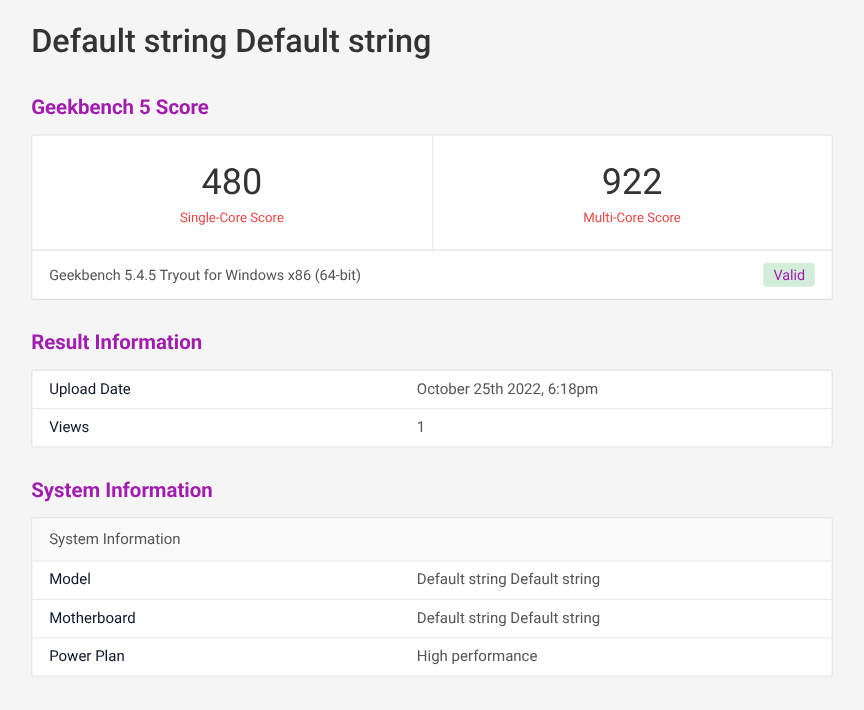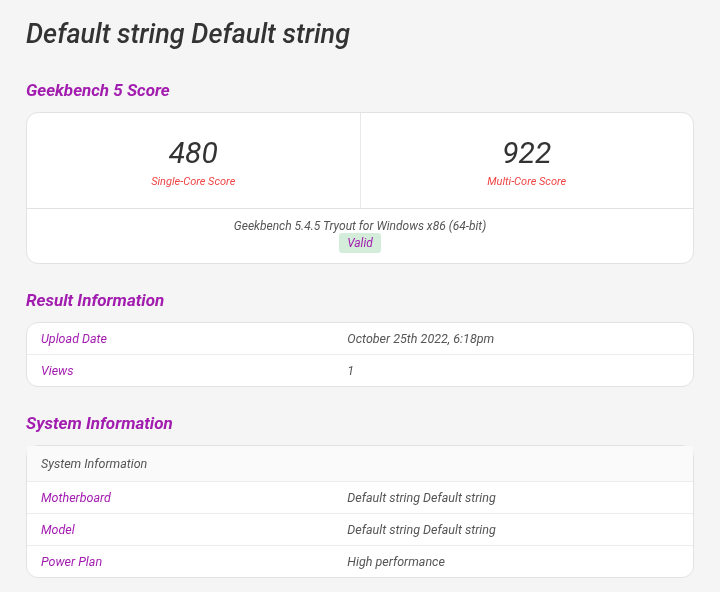--- a/index.html
+++ b/index.html
@@ -1,15 +1,15 @@
 <!DOCTYPE html>
 <html><head>
 <meta charset="utf-8">
 <style>
-  * { box-sizing: border-box; margin: 0; padding: 0; font-style: italic; }
+  * { box-sizing: border-box; margin: 0; padding: 0; }
   body {
     font-family: -apple-system, BlinkMacSystemFont, "Segoe UI", Roboto, "Helvetica Neue", Arial, sans-serif;
     background: #f5f5f5;
     color: #333;
     width: 720px;
     padding: 18px 26px 0 26px;
     font-size: 13px;
   }
   .page-title {
     font-size: 27px;
@@ -19,21 +19,21 @@
   }
   .section-heading {
     font-size: 17px;
     font-weight: 700;
     color: #a21caf;
     margin-bottom: 12px;
   }
   .card {
     background: #fff;
     border: 1px solid #e2e2e2;
-    border-radius: 12px;
+    border-radius: 2px;
     margin-bottom: 26px;
   }
   .score-row {
     display: flex;
   }
   .score-cell {
     flex: 1;
     text-align: center;
     padding: 22px 10px 20px 10px;
   }
@@ -53,40 +53,39 @@
     margin-top: 4px;
   }
   .version-row {
     border-top: 1px solid #e2e2e2;
     padding: 10px 14px;
     display: flex;
     justify-content: space-between;
     align-items: center;
     font-size: 12px;
     color: #555;
-    flex-direction: column;
   }
   .badge {
     background: #d4edda;
     color: #a21caf;
     padding: 3px 8px;
     border-radius: 3px;
     font-size: 12px;
   }
   .info-table { width: 100%; border-collapse: collapse; }
   .info-table tr { border-bottom: 1px solid #ececec; }
   .info-table tr:last-child { border-bottom: none; }
   .info-table td {
     padding: 8px 14px;
     font-size: 12.5px;
     color: #555;
   }
   .info-table td.key {
     width: 46%;
-    color: #a21caf;
+    color: #0f172a;
   }
   .subheader-row td {
     color: #555;
     font-weight: 400;
     padding: 10px 14px;
     background: #fafafa;
   }
   .sysinfo-card { margin-bottom: 0; }
 </style>
 </head>
@@ -133,25 +132,25 @@
 
 <h2 class="section-heading">System Information</h2>
 
 <div class="card sysinfo-card">
   <table class="info-table">
     <tbody>
         <tr class="subheader-row">
       <td colspan="2">System Information</td>
     </tr>
     <tr>
-      <td class="key">Motherboard</td>
+      <td class="key">Model</td>
       <td>Default string Default string</td>
     </tr>
     <tr>
-      <td class="key">Model</td>
+      <td class="key">Motherboard</td>
       <td>Default string Default string</td>
     </tr>
     <tr>
       <td class="key">Power Plan</td>
       <td>High performance</td>
     </tr>
   </tbody>
     </table>
 </div>
 

